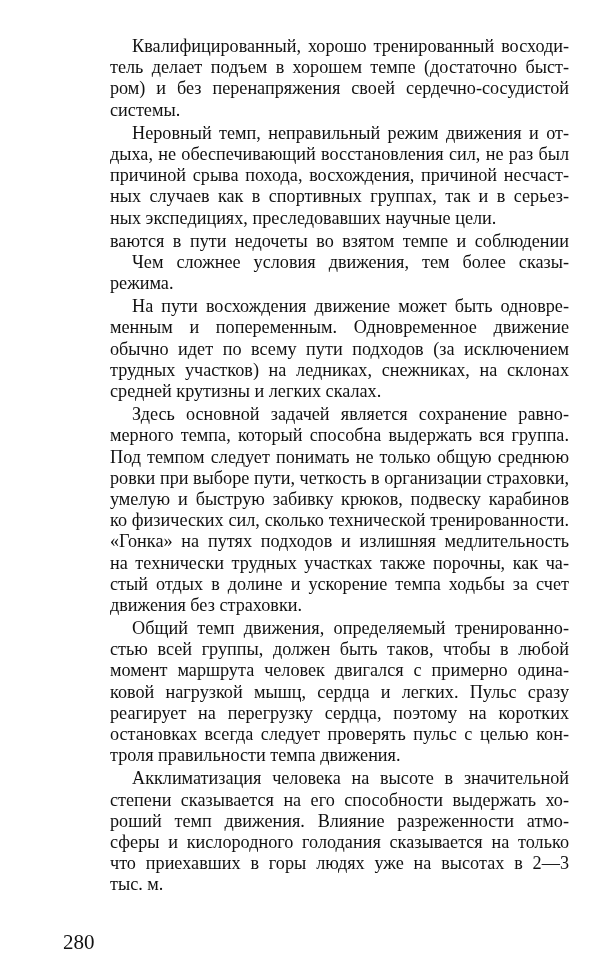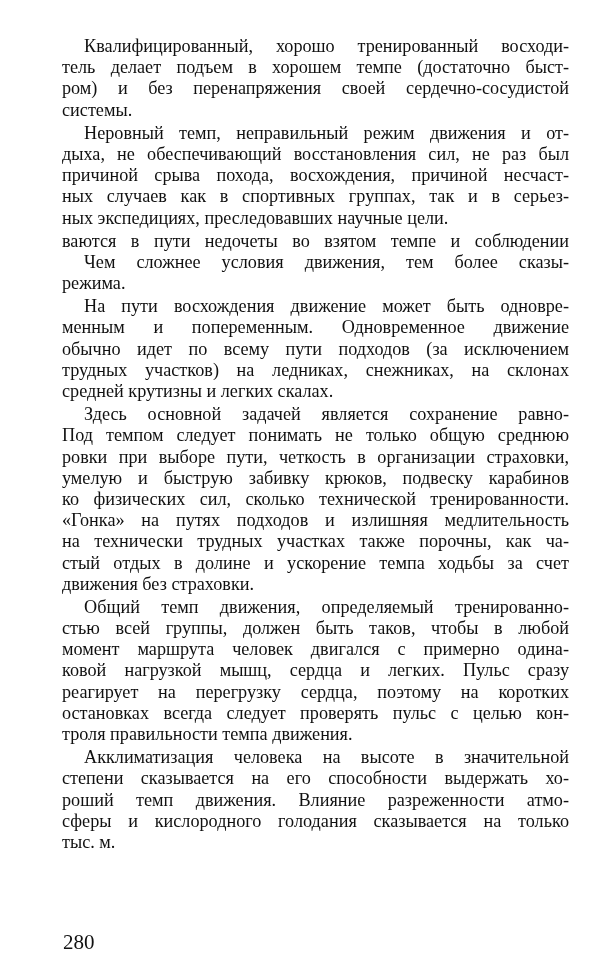--- a/index.html
+++ b/index.html
@@ -4,21 +4,21 @@
 <style>
   html, body { margin: 0; padding: 0; background: #ffffff; }
   body { width: 600px; height: 974px; position: relative; overflow: hidden; }
   .page {
     position: absolute; left: 62px; top: 36px; width: 507px;
     font-family: "Liberation Serif", "DejaVu Serif", serif;
     font-size: 18.2px; color: #111111;
   }
   .line {
     height: 21.2px; line-height: 21.2px; white-space: nowrap;
-    text-align: justify; text-align-last: justify;
+    text-align: justify; text-align-last: justify; margin-left: 48px;
   }
   .line.last { text-align-last: left; }
   .line.indent { padding-left: 22px; }
   .para { margin-bottom: 2px; }
   .page-number {
     position: absolute; left: 63px; top: 930px;
     font-family: "Liberation Serif", "DejaVu Serif", serif;
     font-size: 21px; color: #111111;
   }
 </style>
@@ -51,20 +51,21 @@
   <div class="para">
     <div class="line indent">На пути восхождения движение может быть одновре-</div>
     <div class="line">менным и попеременным. Одновременное движение</div>
     <div class="line">обычно идет по всему пути подходов (за исключением</div>
     <div class="line">трудных участков) на ледниках, снежниках, на склонах</div>
     <div class="line last">средней крутизны и легких скалах.</div>
   </div>
 
   <div class="para">
     <div class="line indent">Здесь основной задачей является сохранение равно-</div>
+    <div class="line">мерного темпа, который способна выдержать вся группа.</div>
     <div class="line">Под темпом следует понимать не только общую среднюю</div>
     <div class="line">ровки при выборе пути, четкость в организации страховки,</div>
     <div class="line">умелую и быструю забивку крюков, подвеску карабинов</div>
     <div class="line">ко физических сил, сколько технической тренированности.</div>
     <div class="line">«Гонка» на путях подходов и излишняя медлительность</div>
     <div class="line">на технически трудных участках также порочны, как ча-</div>
     <div class="line">стый отдых в долине и ускорение темпа ходьбы за счет</div>
     <div class="line last">движения без страховки.</div>
   </div>
 
@@ -76,18 +77,19 @@
     <div class="line">реагирует на перегрузку сердца, поэтому на коротких</div>
     <div class="line">остановках всегда следует проверять пульс с целью кон-</div>
     <div class="line last">троля правильности темпа движения.</div>
   </div>
 
   <div class="para">
     <div class="line indent">Акклиматизация человека на высоте в значительной</div>
     <div class="line">степени сказывается на его способности выдержать хо-</div>
     <div class="line">роший темп движения. Влияние разреженности атмо-</div>
     <div class="line">сферы и кислородного голодания сказывается на только</div>
+    <div class="line">что приехавших в горы людях уже на высотах в 2—3</div>
     <div class="line last">тыс. м.</div>
   </div>
 
 </div>
 
 <div class="page-number">280</div>
 
 </body></html>

